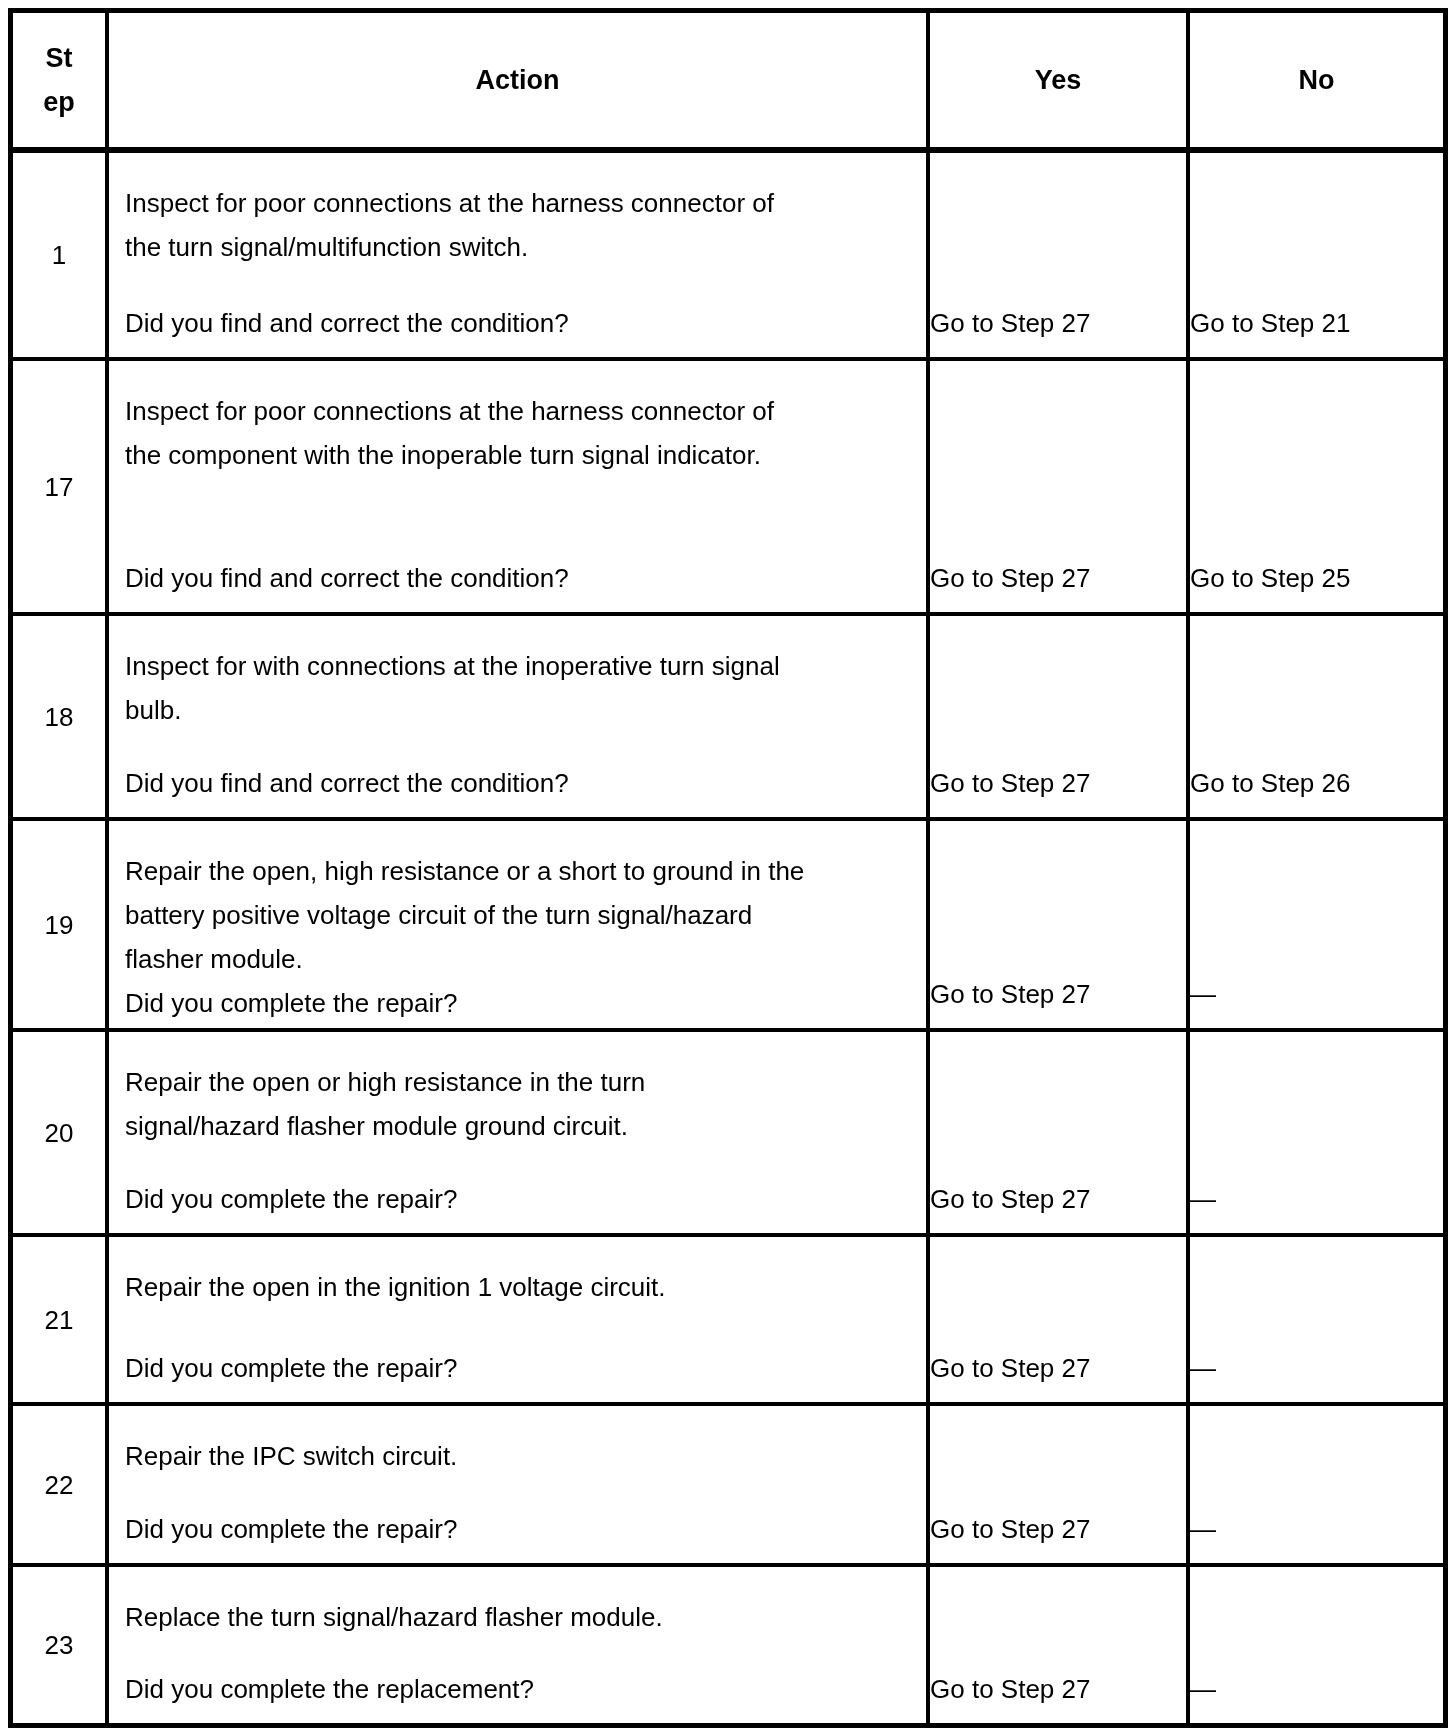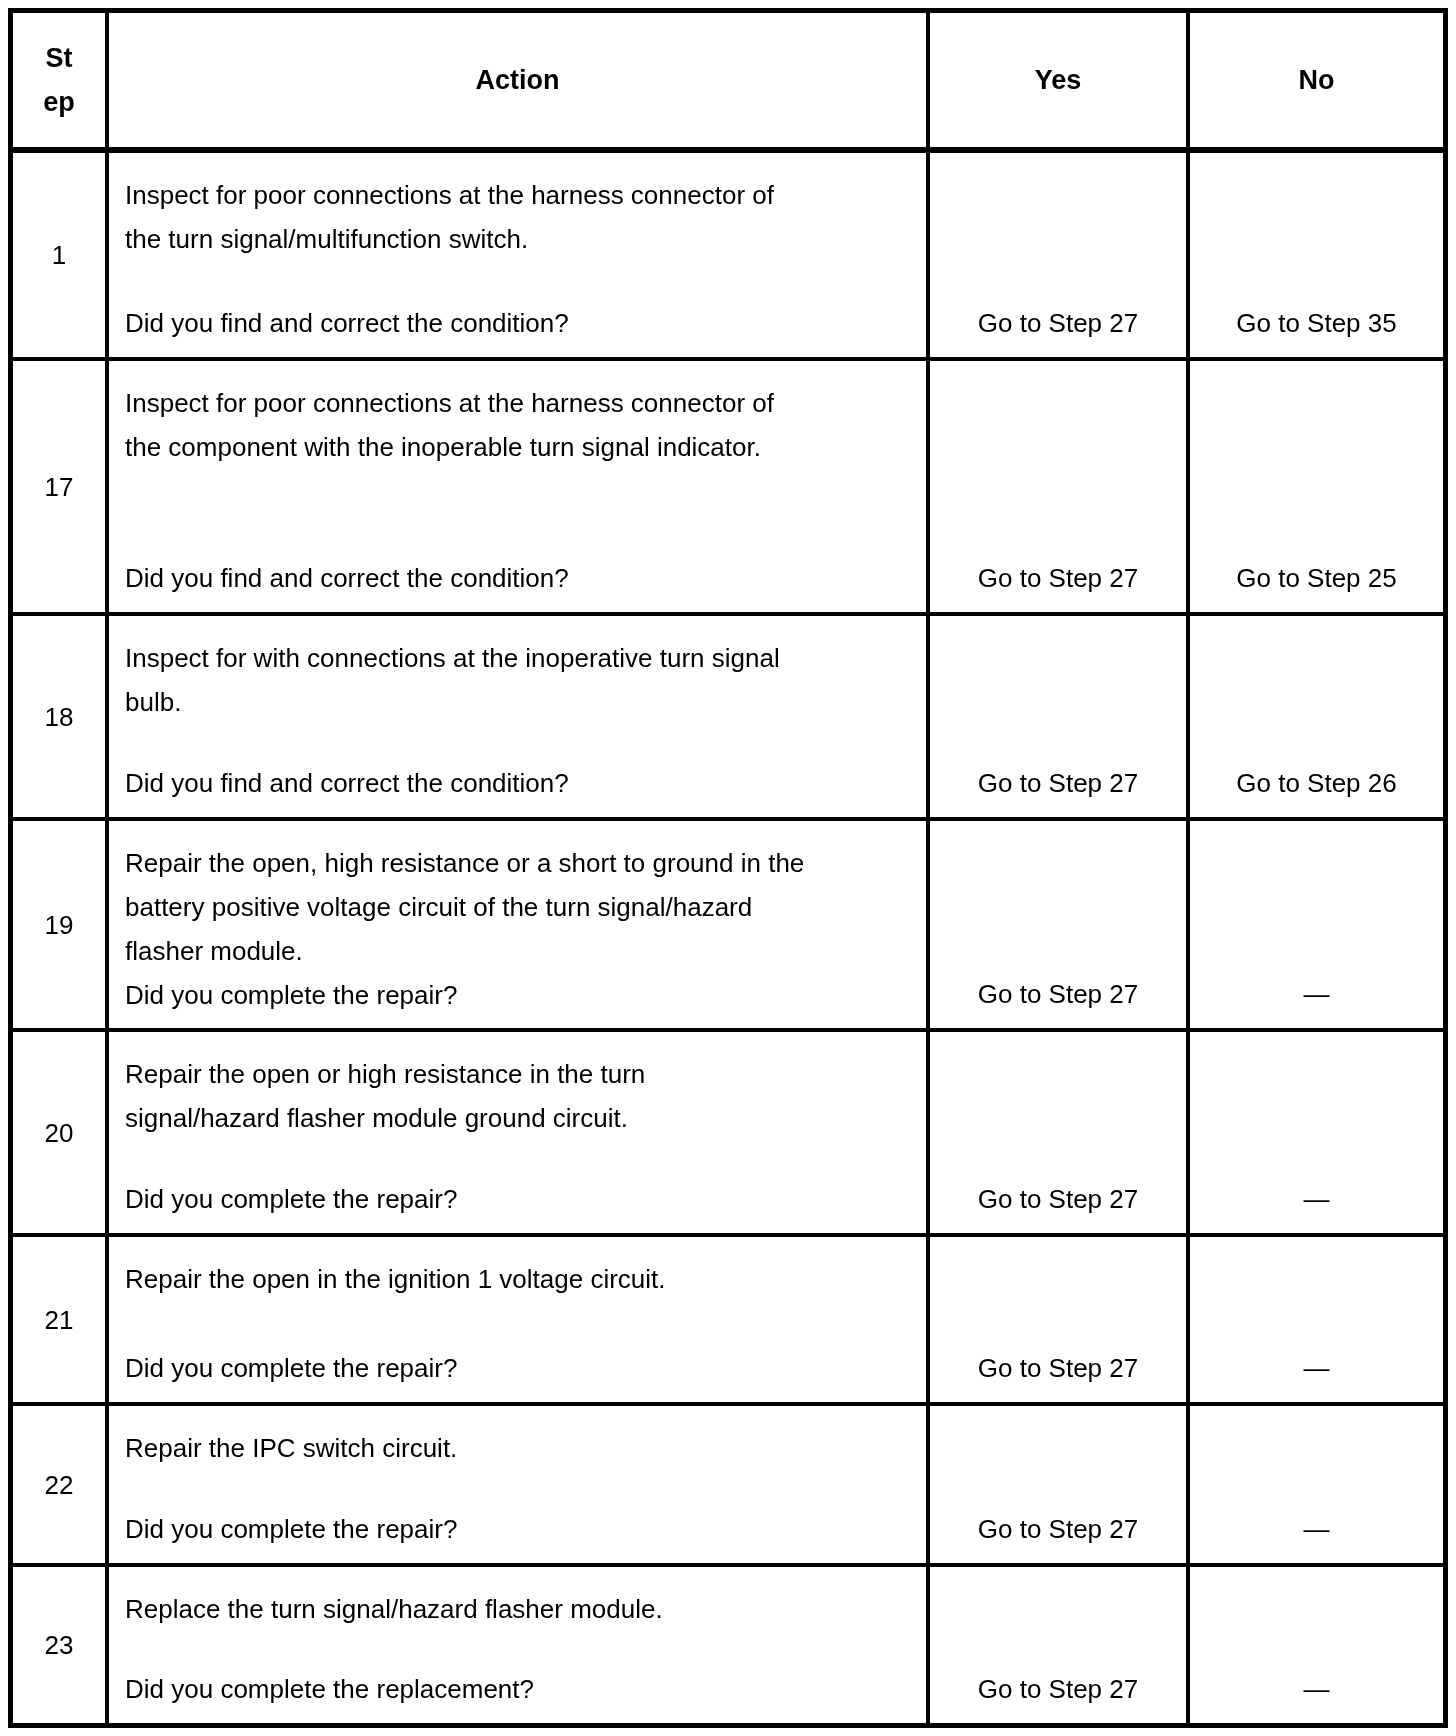--- a/index.html
+++ b/index.html
@@ -57,30 +57,30 @@
     display: flex;
     align-items: center;
     justify-content: center;
     font-size: 26px;
     line-height: 44px;
   }
   .action-cell {
     display: flex;
     flex-direction: column;
     justify-content: space-between;
-    padding: 20px 10px 12px 16px;
+    padding: 28px 10px 12px 16px;
     font-size: 26px;
     line-height: 44px;
   }
   .action-desc { white-space: pre-line; }
   .action-question { white-space: nowrap; }
   .goto-cell {
     display: flex;
     align-items: flex-end;
-    justify-content: center;
+    justify-content: flex-start;
     padding-bottom: 12px;
     font-size: 26px;
     line-height: 44px;
     text-align: center;
     white-space: nowrap;
   }
 </style>
 </head>
 <body>
 
@@ -101,21 +101,21 @@
       </div>
       <div class="cell col-action action-cell">
         <div class="action-desc">Inspect for poor connections at the harness connector of
 the turn signal/multifunction switch.</div>
         <div class="action-question">Did you find and correct the condition?</div>
       </div>
       <div class="cell col-yes goto-cell">
         <span>Go to Step 27</span>
       </div>
       <div class="cell col-no last-col goto-cell">
-        <span>Go to Step 35</span>
+        <span>Go to Step 21</span>
       </div>
     </div>
 
     <div class="trow" style="height:255px">
       <div class="cell col-step step-cell">
         <span>17</span>
       </div>
       <div class="cell col-action action-cell">
         <div class="action-desc">Inspect for poor connections at the harness connector of
 the component with the inoperable turn signal indicator.</div>

